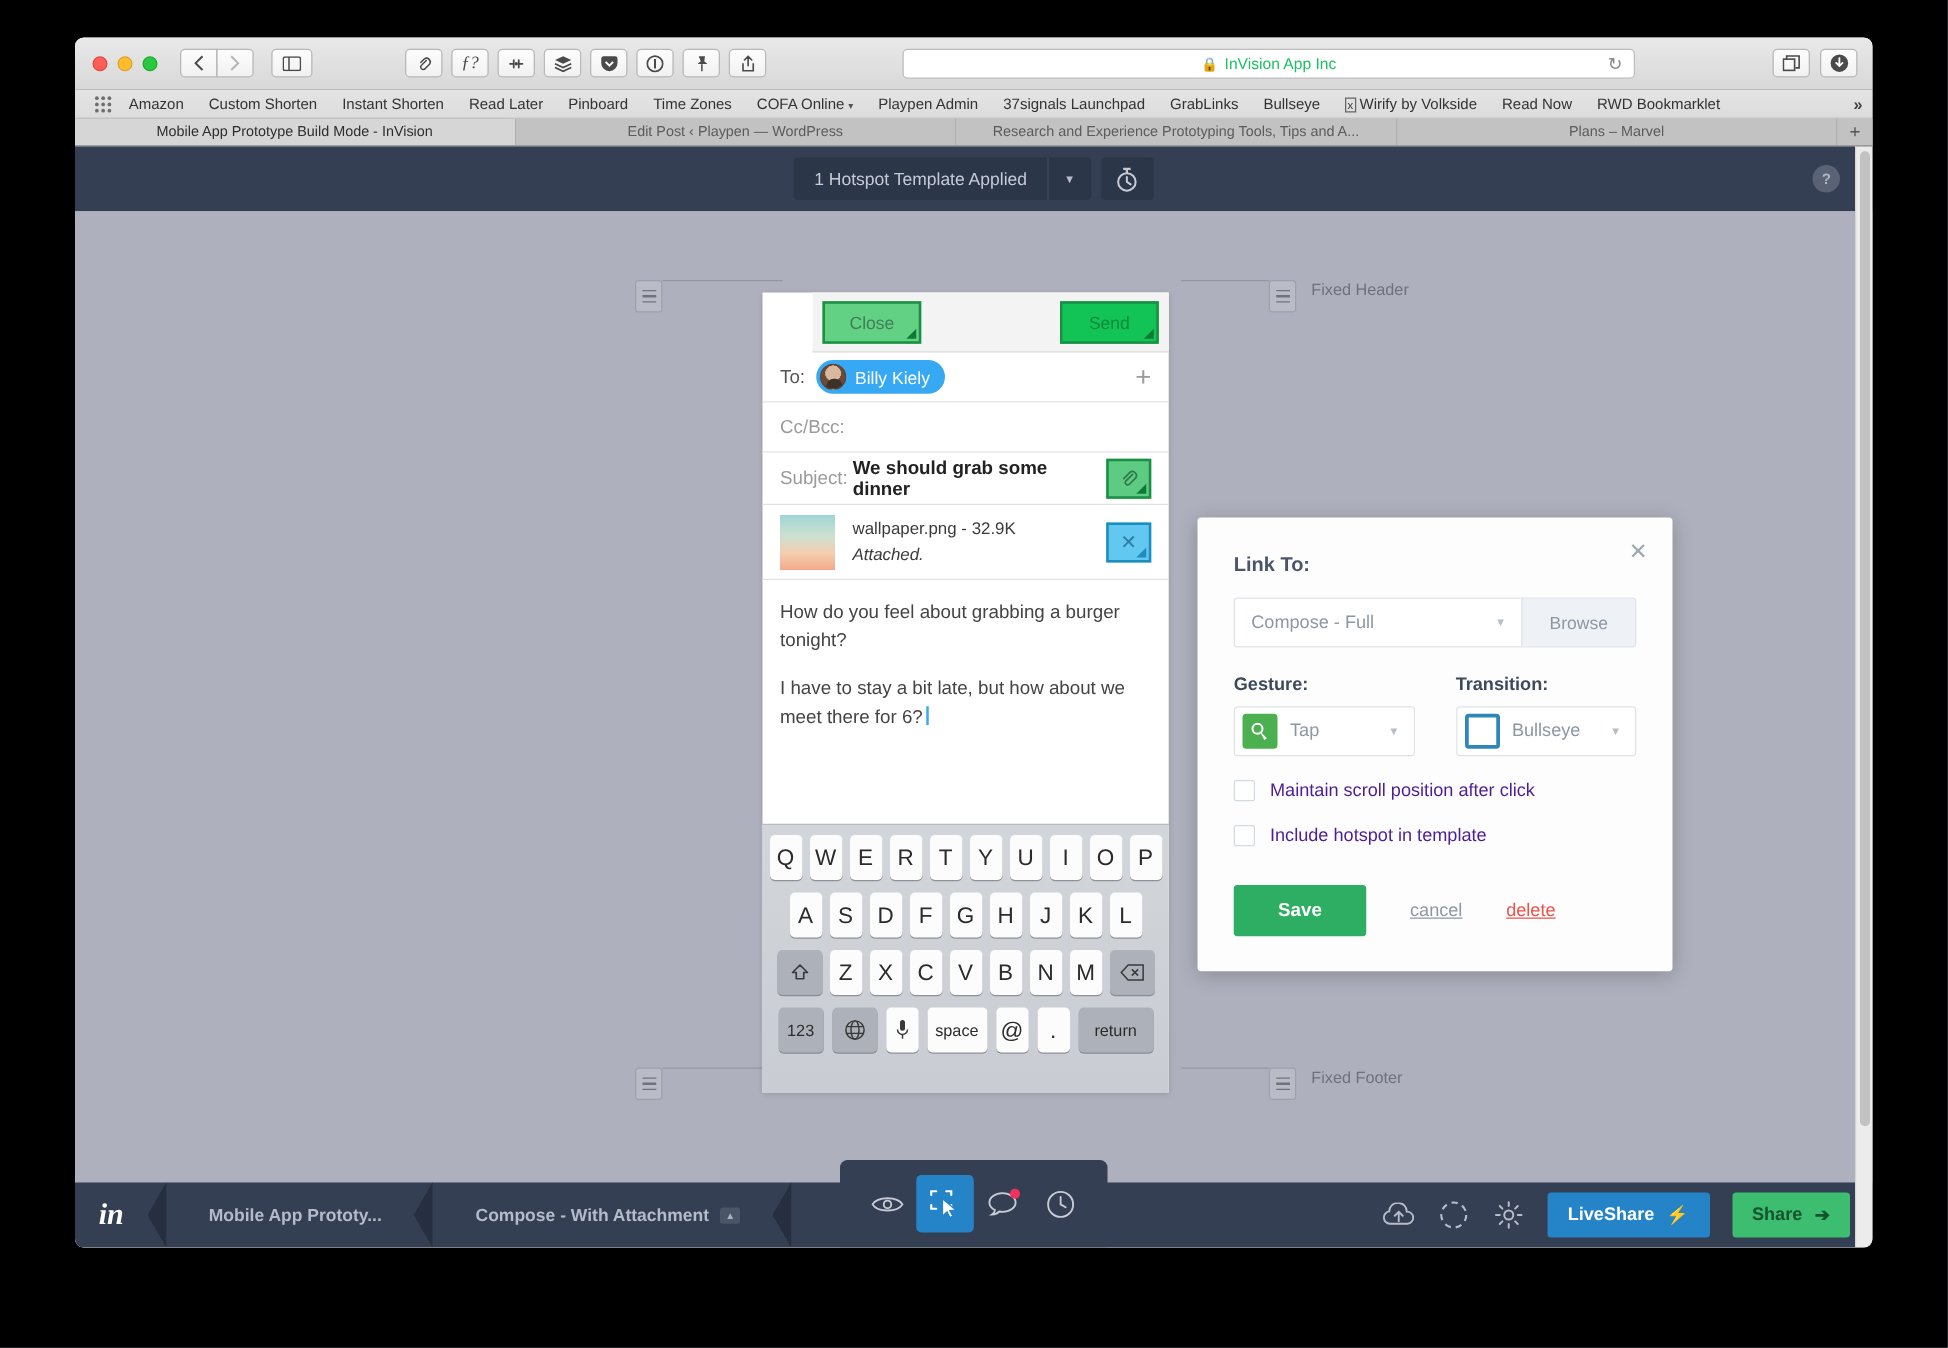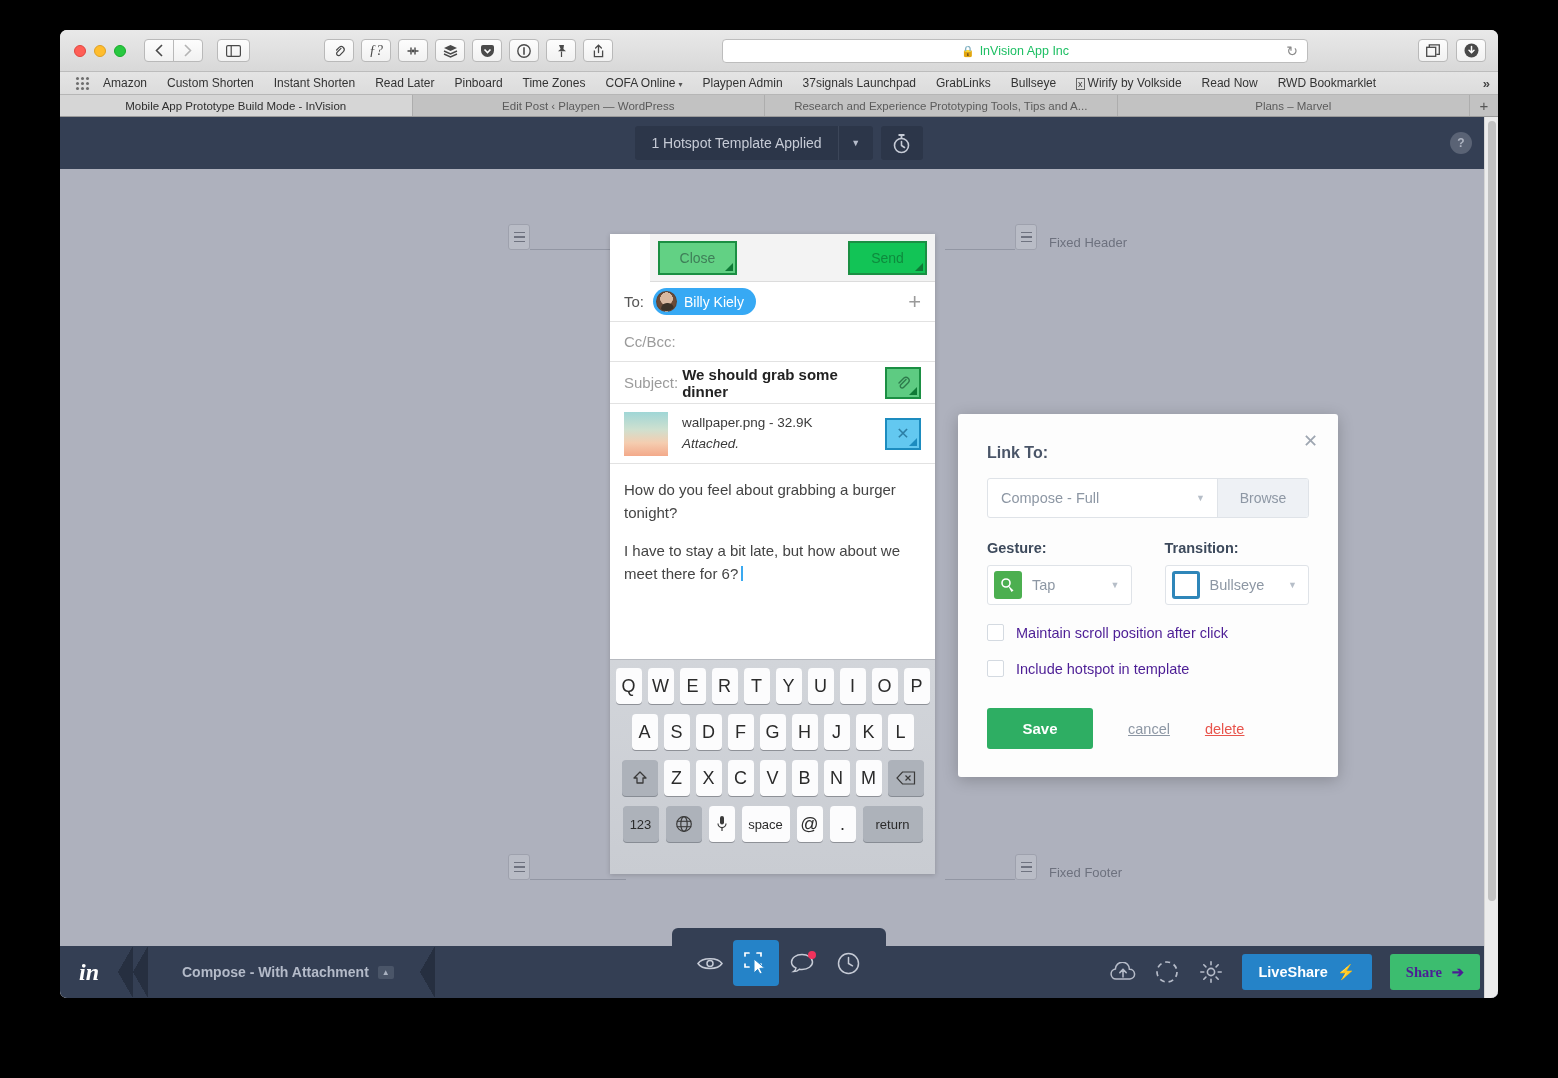--- a/index.html
+++ b/index.html
@@ -156,21 +156,21 @@
     position:absolute; right: 26px;
     width: 22px; height:22px; border-radius:50%;
     background:#5a6375; color:#aeb4c1;
     display:flex;align-items:center;justify-content:center;
     font-size: 12px; font-weight:bold;
   }
 
   .canvas { position:relative; height: calc(100% - 52px - 52px); background:#aeb1bd; }
 
   
-  .fixmark { position:absolute; display:flex; align-items:flex-end; }
+  .fixmark { position:absolute; display:flex; align-items:flex-start; }
   .fixmark .handle {
     width: 22px; height: 26px; border-radius: 3px;
     background: #b9bcc6; border: 1px solid #9ea1ad;
     display:flex; flex-direction:column; align-items:center; justify-content:center; gap:3px;
   }
   .fixmark .handle span { display:block; width:11px; height:1.5px; background:#6f7380;}
   .fixmark .line { height:1px; background:#9296a3; }
   .fixmark .txt { font-size: 13px; color:#6d717e; margin-left: 12px; white-space:nowrap;}
 
   
@@ -367,24 +367,24 @@
   .tool .dot { position:absolute; right: 9px; top: 11px; width:8px;height:8px;border-radius:50%;background:#f0325c;}
   .right-tools { position:absolute; right: 18px; display:flex; align-items:center; gap: 18px; }
   .rt-ic { color:#b6bcc9; width: 26px; height:26px; display:flex;align-items:center;justify-content:center;}
   .btn-live {
     background:#2583c8; color:#fff; border-radius:3px; border:none;
     height: 36px; padding: 0 16px; font-size: 14.5px; font-weight:bold;
     display:flex;align-items:center; gap: 10px;
     font-family:"Liberation Sans", sans-serif;
   }
   .btn-share {
-    background:#3cbd6f; color:#4c1d95; border-radius:3px; border:none;
+    background:#3cbd6f; color:#14532d; border-radius:3px; border:none;
     height: 36px; padding: 0 16px; font-size: 14.5px; font-weight:bold;
     display:flex;align-items:center; gap: 10px;
-    font-family:Liberation Serif, serif;
+    font-family:Liberation Sans, sans-serif;
   }
 
   
   .app-scroll {
     position:absolute; right: 0; top: 0; bottom: 0; width: 14px;
     background: #ececec; border-left: 1px solid #d6d6d6;
   }
   .app-scroll .thumbbar {
     position:absolute; left: 3px; top: 4px; width: 8px; height: 780px;
     background: #c2c2c2; border-radius: 4px;
@@ -766,20 +766,23 @@
             <span class="lnk-cancel">cancel</span>
             <span class="lnk-delete">delete</span>
           </div>
         </div>
 
       </div>
 
       <div class="app-bottom">
         <div class="inlogo">in</div>
         <div class="chevron-sep"></div>
+        <div class="crumb">
+          <span>Mobile App Prototy...</span>
+        </div>
         <div class="chevron-sep"></div>
         <div class="crumb">
           <span>Compose - With Attachment</span>
           <span class="updot">▲</span>
         </div>
         <div class="chevron-sep"></div>
 
         <div class="tools">
           <div class="tool">
             <svg width="26" height="17" viewBox="0 0 26 17">

